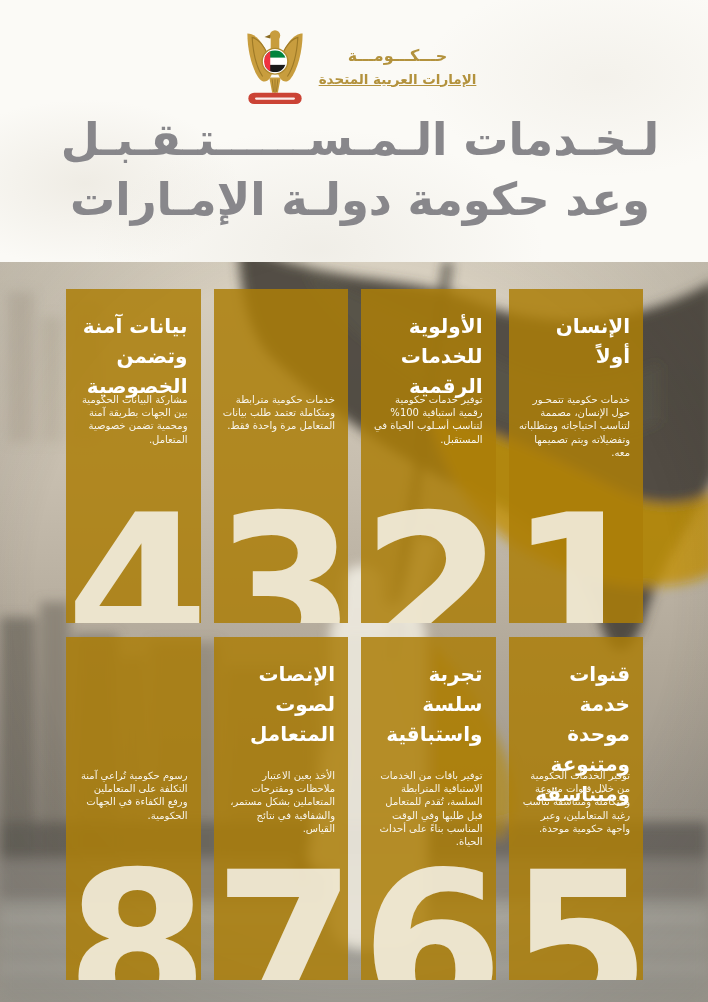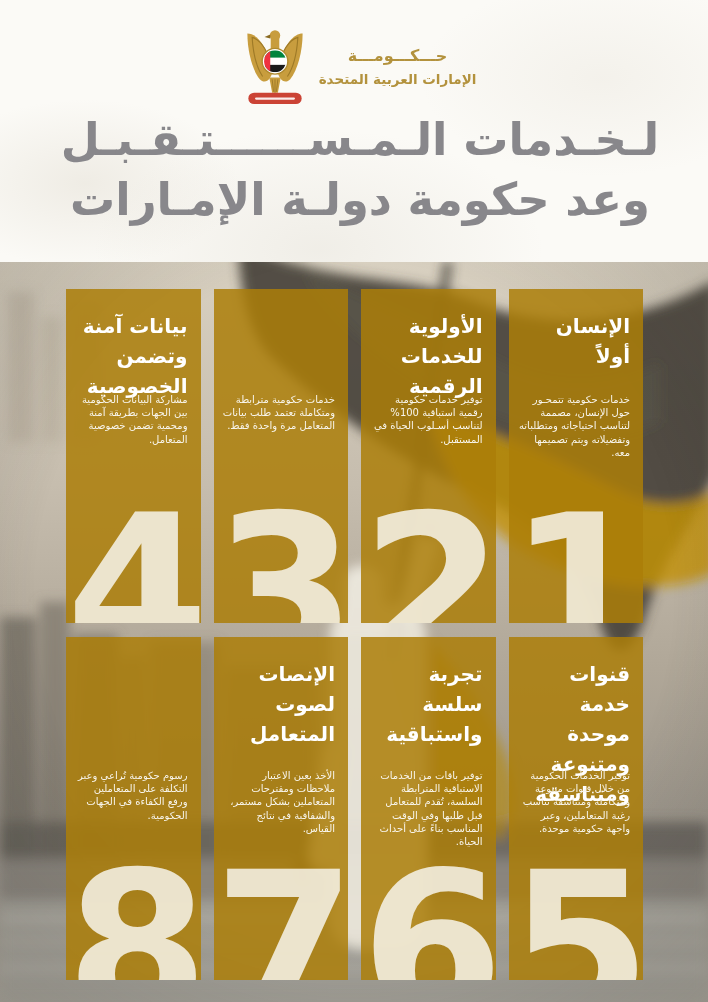--- a/index.html
+++ b/index.html
@@ -21,21 +21,21 @@
   .photo{position:absolute;top:262px;left:0;width:708px;height:740px;}
   .photo svg{display:block;}
 
   
   .header{
     position:absolute;top:26px;left:0;right:0;
     display:flex;justify-content:center;align-items:center;gap:13px;
   }
   .gov-text{direction:rtl;text-align:center;color:#b3923d;font-weight:700;}
   .gov-line1{font-size:16px;letter-spacing:1px;}
-  .gov-line2{font-size:13.5px;margin-top:6px;}
+  .gov-line2{font-size:13.5px;margin-top:6px;text-decoration:underline;}
 
   
   .title{
     position:absolute;top:110px;left:0;right:0;
     direction:rtl;text-align:center;
     color:#88878b;font-weight:700;font-size:45px;line-height:1.33;
   }
 
   
   .row{
@@ -214,18 +214,18 @@
       <div class="card-title">تجربة سلسة واستباقية</div>
       <div class="card-desc">توفير باقات من الخدمات الاستباقية المترابطة السلسة، تُقدم للمتعامل قبل طلبها وفي الوقت المناسب بناءً على أحداث الحياة.</div>
       <div class="card-num">6</div>
     </div>
     <div class="card">
       <div class="card-title">الإنصات لصوت المتعامل</div>
       <div class="card-desc">الأخذ بعين الاعتبار ملاحظات ومقترحات المتعاملين بشكل مستمر، والشفافية في نتائج القياس.</div>
       <div class="card-num">7</div>
     </div>
     <div class="card">
-      <div class="card-desc">رسوم حكومية تُراعي وعبر التكلفة على المتعاملين ورفع الكفاءة في الجهات الحكومية.</div>
+      <div class="card-desc">رسوم حكومية تُراعي آمنة التكلفة على المتعاملين ورفع الكفاءة في الجهات الحكومية.</div>
       <div class="card-num">8</div>
     </div>
   </div>
 
 </div>
 
 </body></html>

